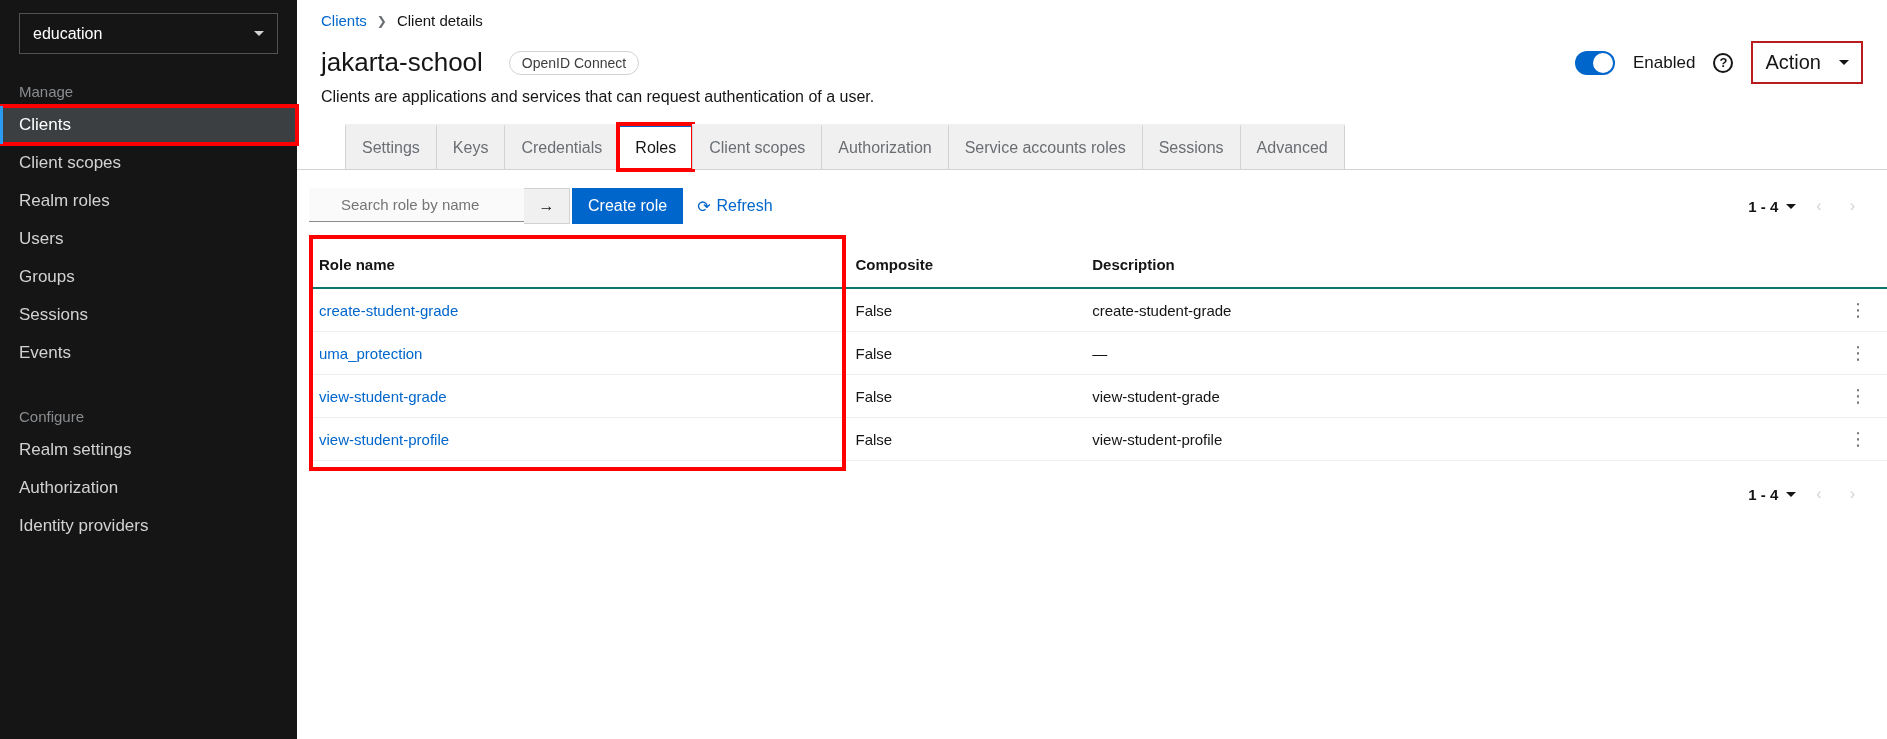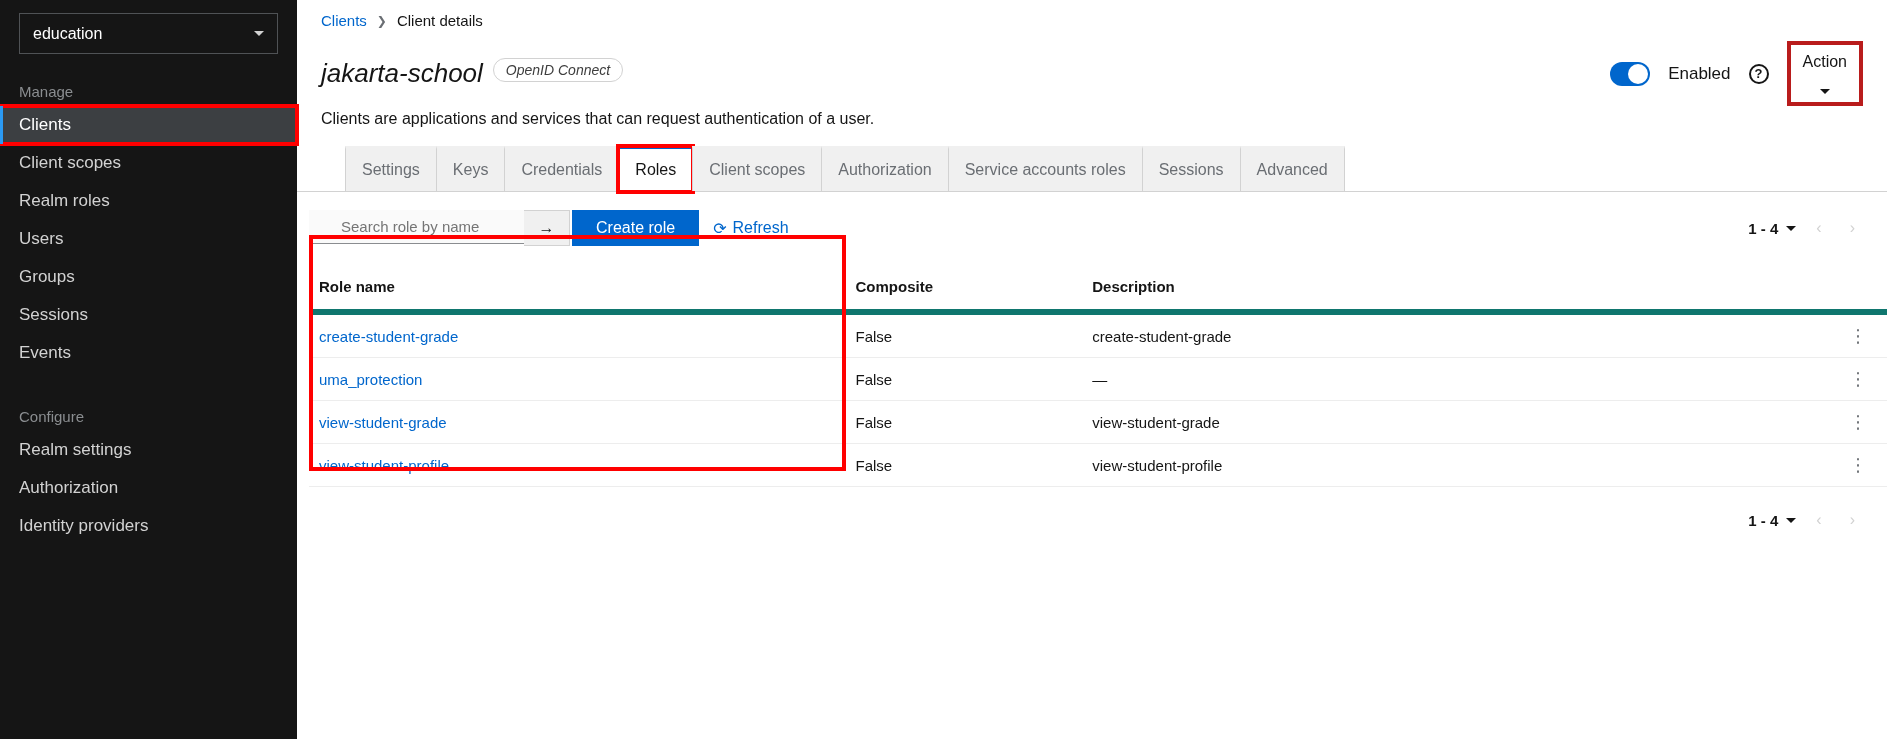--- a/index.html
+++ b/index.html
@@ -84,21 +84,21 @@
   .breadcrumb .sep { color: #6a6e73; font-size: 12px; }
   .breadcrumb .current { color: #151515; }
 
   .header-row {
     display: flex;
     align-items: center;
     justify-content: space-between;
     padding: 12px 24px 4px 24px;
     gap: 20px;
   }
-  .title-group { display: flex; align-items: flex-start; gap: 10px; font-style: italic; }
+  .title-group { display: flex; align-items: center; gap: 26px; }
   .page-title { font-size: 26px; font-weight: 400; }
   .badge {
     border: 1px solid #d2d2d2;
     border-radius: 20px;
     padding: 3px 12px;
     font-size: 14px;
     color: #3d3d3d;
     background: #fff;
   }
   .subtitle {
@@ -115,26 +115,25 @@
     content: ""; position: absolute; right: 2px; top: 2px;
     width: 20px; height: 20px; background: #fff; border-radius: 50%;
   }
   .switch-label { font-size: 17px; }
   .help-icon {
     width: 20px; height: 20px; border: 2px solid #151515;
     border-radius: 50%; display: flex; align-items: center; justify-content: center;
     font-size: 13px; font-weight: bold; cursor: pointer;
   }
   .action-dd {
-    border: 4px solid #b91c1c;
+    border: 2px solid #b91c1c;
     padding: 8px 12px;
     display: flex; align-items: center; gap: 18px;
-    font-size: 16px; cursor: pointer;
+    font-size: 20px; cursor: pointer;
     background: #fff;
-    flex-direction: column;
   }
   .caret-dk {
     width: 0; height: 0;
     border-left: 5px solid transparent;
     border-right: 5px solid transparent;
     border-top: 5px solid #151515;
   }
 
   
   .tabs {
@@ -203,21 +202,21 @@
     display: flex; align-items: center; justify-content: center;
     cursor: pointer;
     color: #151515;
     font-size: 16px;
     font-weight: bold;
   }
   .primary-btn {
     background: #0066cc;
     color: #fff;
     border: none;
-    padding: 9px 24px;
+    padding: 9px 16px;
     font-size: 16px;
     cursor: pointer;
   }
   .refresh-link {
     color: #0066cc;
     display: flex; align-items: center; gap: 6px;
     cursor: pointer;
     font-size: 16px;
     margin-left: 12px;
   }
@@ -231,21 +230,21 @@
   
   table {
     width: calc(100% - 12px);
     border-collapse: collapse;
     margin-left: 12px;
   }
   thead th {
     text-align: left;
     font-weight: 700;
     padding: 14px 10px;
-    border-bottom: 6px solid #0f766e;
+    border-bottom: 2px solid #0f766e;
     font-size: 15px;
   }
   tbody td {
     padding: 10px 10px;
     border-bottom: 1px solid #ededed;
     font-size: 15px;
     vertical-align: middle;
   }
   tbody a { color: #0066cc; text-decoration: none; }
   .kebab { color: #6a6e73; cursor: pointer; text-align: right; padding-right: 20px; font-size: 18px; }

